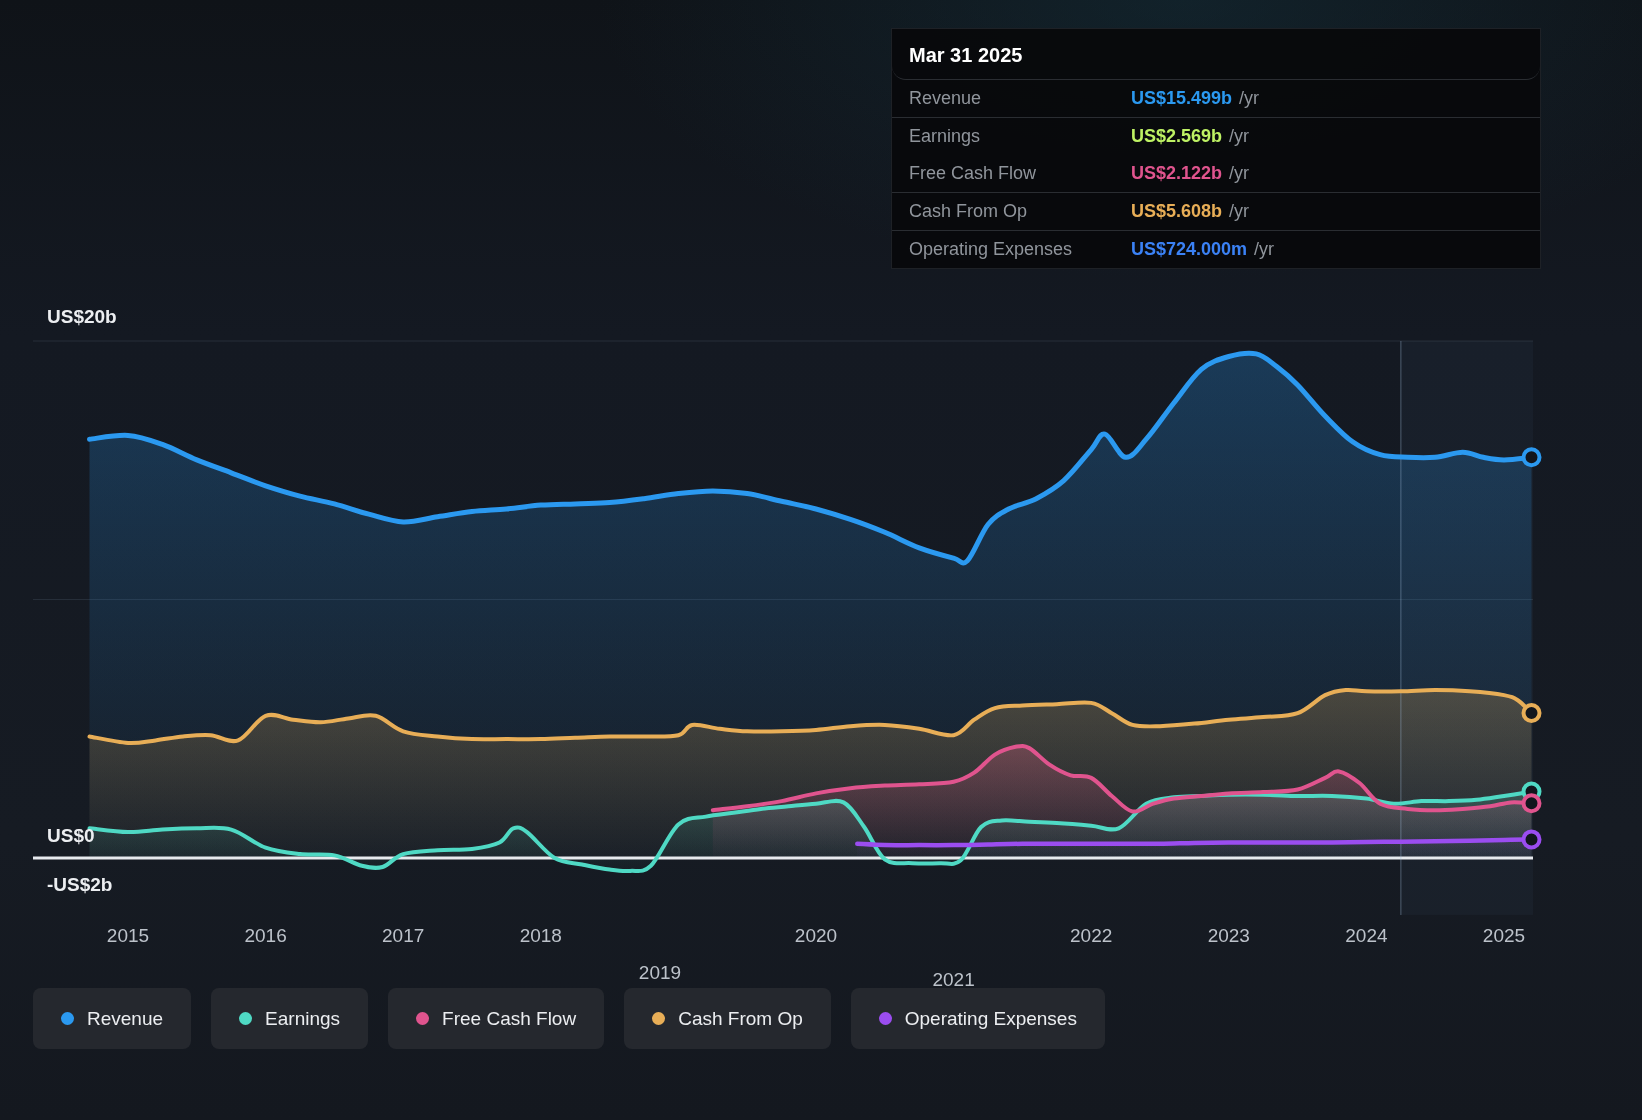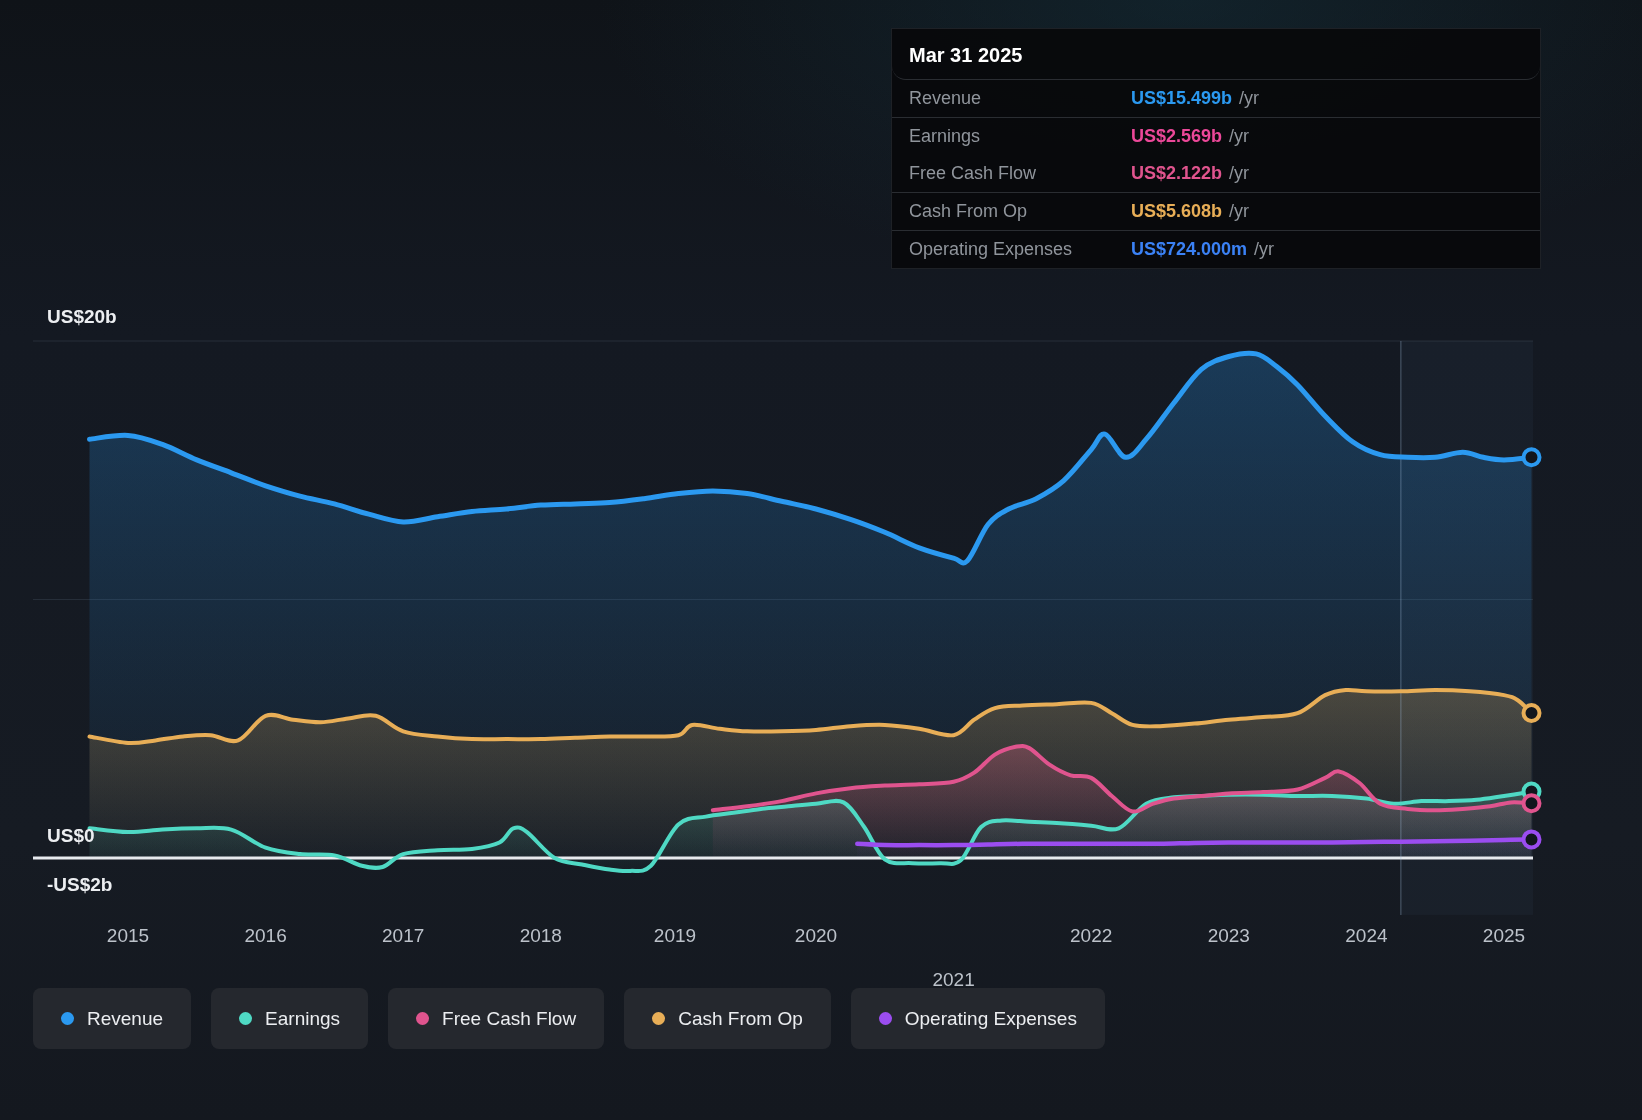--- a/index.html
+++ b/index.html
@@ -115,41 +115,41 @@
         <circle cx="1531.5" cy="839.4" r="8" fill="#12161d" stroke="#9b4df0" stroke-width="4"></circle>
       </svg>
     <div class="y-label" id="y-label-top">US$20b</div>
     <div class="y-label" id="y-label-zero">US$0</div>
     <div class="y-label" id="y-label-neg">-US$2b</div>
     <div id="x-axis">
         <span class="x-label" style="left: 128px;">2015</span>
         <span class="x-label" style="left: 265.6px;">2016</span>
         <span class="x-label" style="left: 403.2px;">2017</span>
         <span class="x-label" style="left: 540.8px;">2018</span>
-        <span class="x-label" style="left: 675px;">2019</span>
+        <span class="x-label" style="left: 660px; margin-top: 37px;">2019</span>
         <span class="x-label" style="left: 816px;">2020</span>
         <span class="x-label" style="left: 953.6px; margin-top: 44px;">2021</span>
         <span class="x-label" style="left: 1091.2px;">2022</span>
         <span class="x-label" style="left: 1228.8px;">2023</span>
         <span class="x-label" style="left: 1366.4px;">2024</span>
         <span class="x-label" style="left: 1504px;">2025</span>
       </div>
   </div>
 
   <div class="tooltip">
     <div class="tt-title">Mar 31 2025</div>
     <div id="tooltip-rows">
         <div class="tt-row">
           <span class="tt-label">Revenue</span>
           <span class="tt-value" style="color: rgb(43, 153, 240);">US$15.499b</span>
           <span class="tt-suffix">/yr</span>
         </div>
         <div class="tt-row nb">
           <span class="tt-label">Earnings</span>
-          <span class="tt-value" style="color: #ec4899;">US$2.569b</span>
+          <span class="tt-value" style="color: #bef264;">US$2.569b</span>
           <span class="tt-suffix">/yr</span>
         </div>
         <div class="tt-row">
           <span class="tt-label">Free Cash Flow</span>
           <span class="tt-value" style="color: rgb(224, 84, 142);">US$2.122b</span>
           <span class="tt-suffix">/yr</span>
         </div>
         <div class="tt-row">
           <span class="tt-label">Cash From Op</span>
           <span class="tt-value" style="color: rgb(232, 174, 87);">US$5.608b</span>

